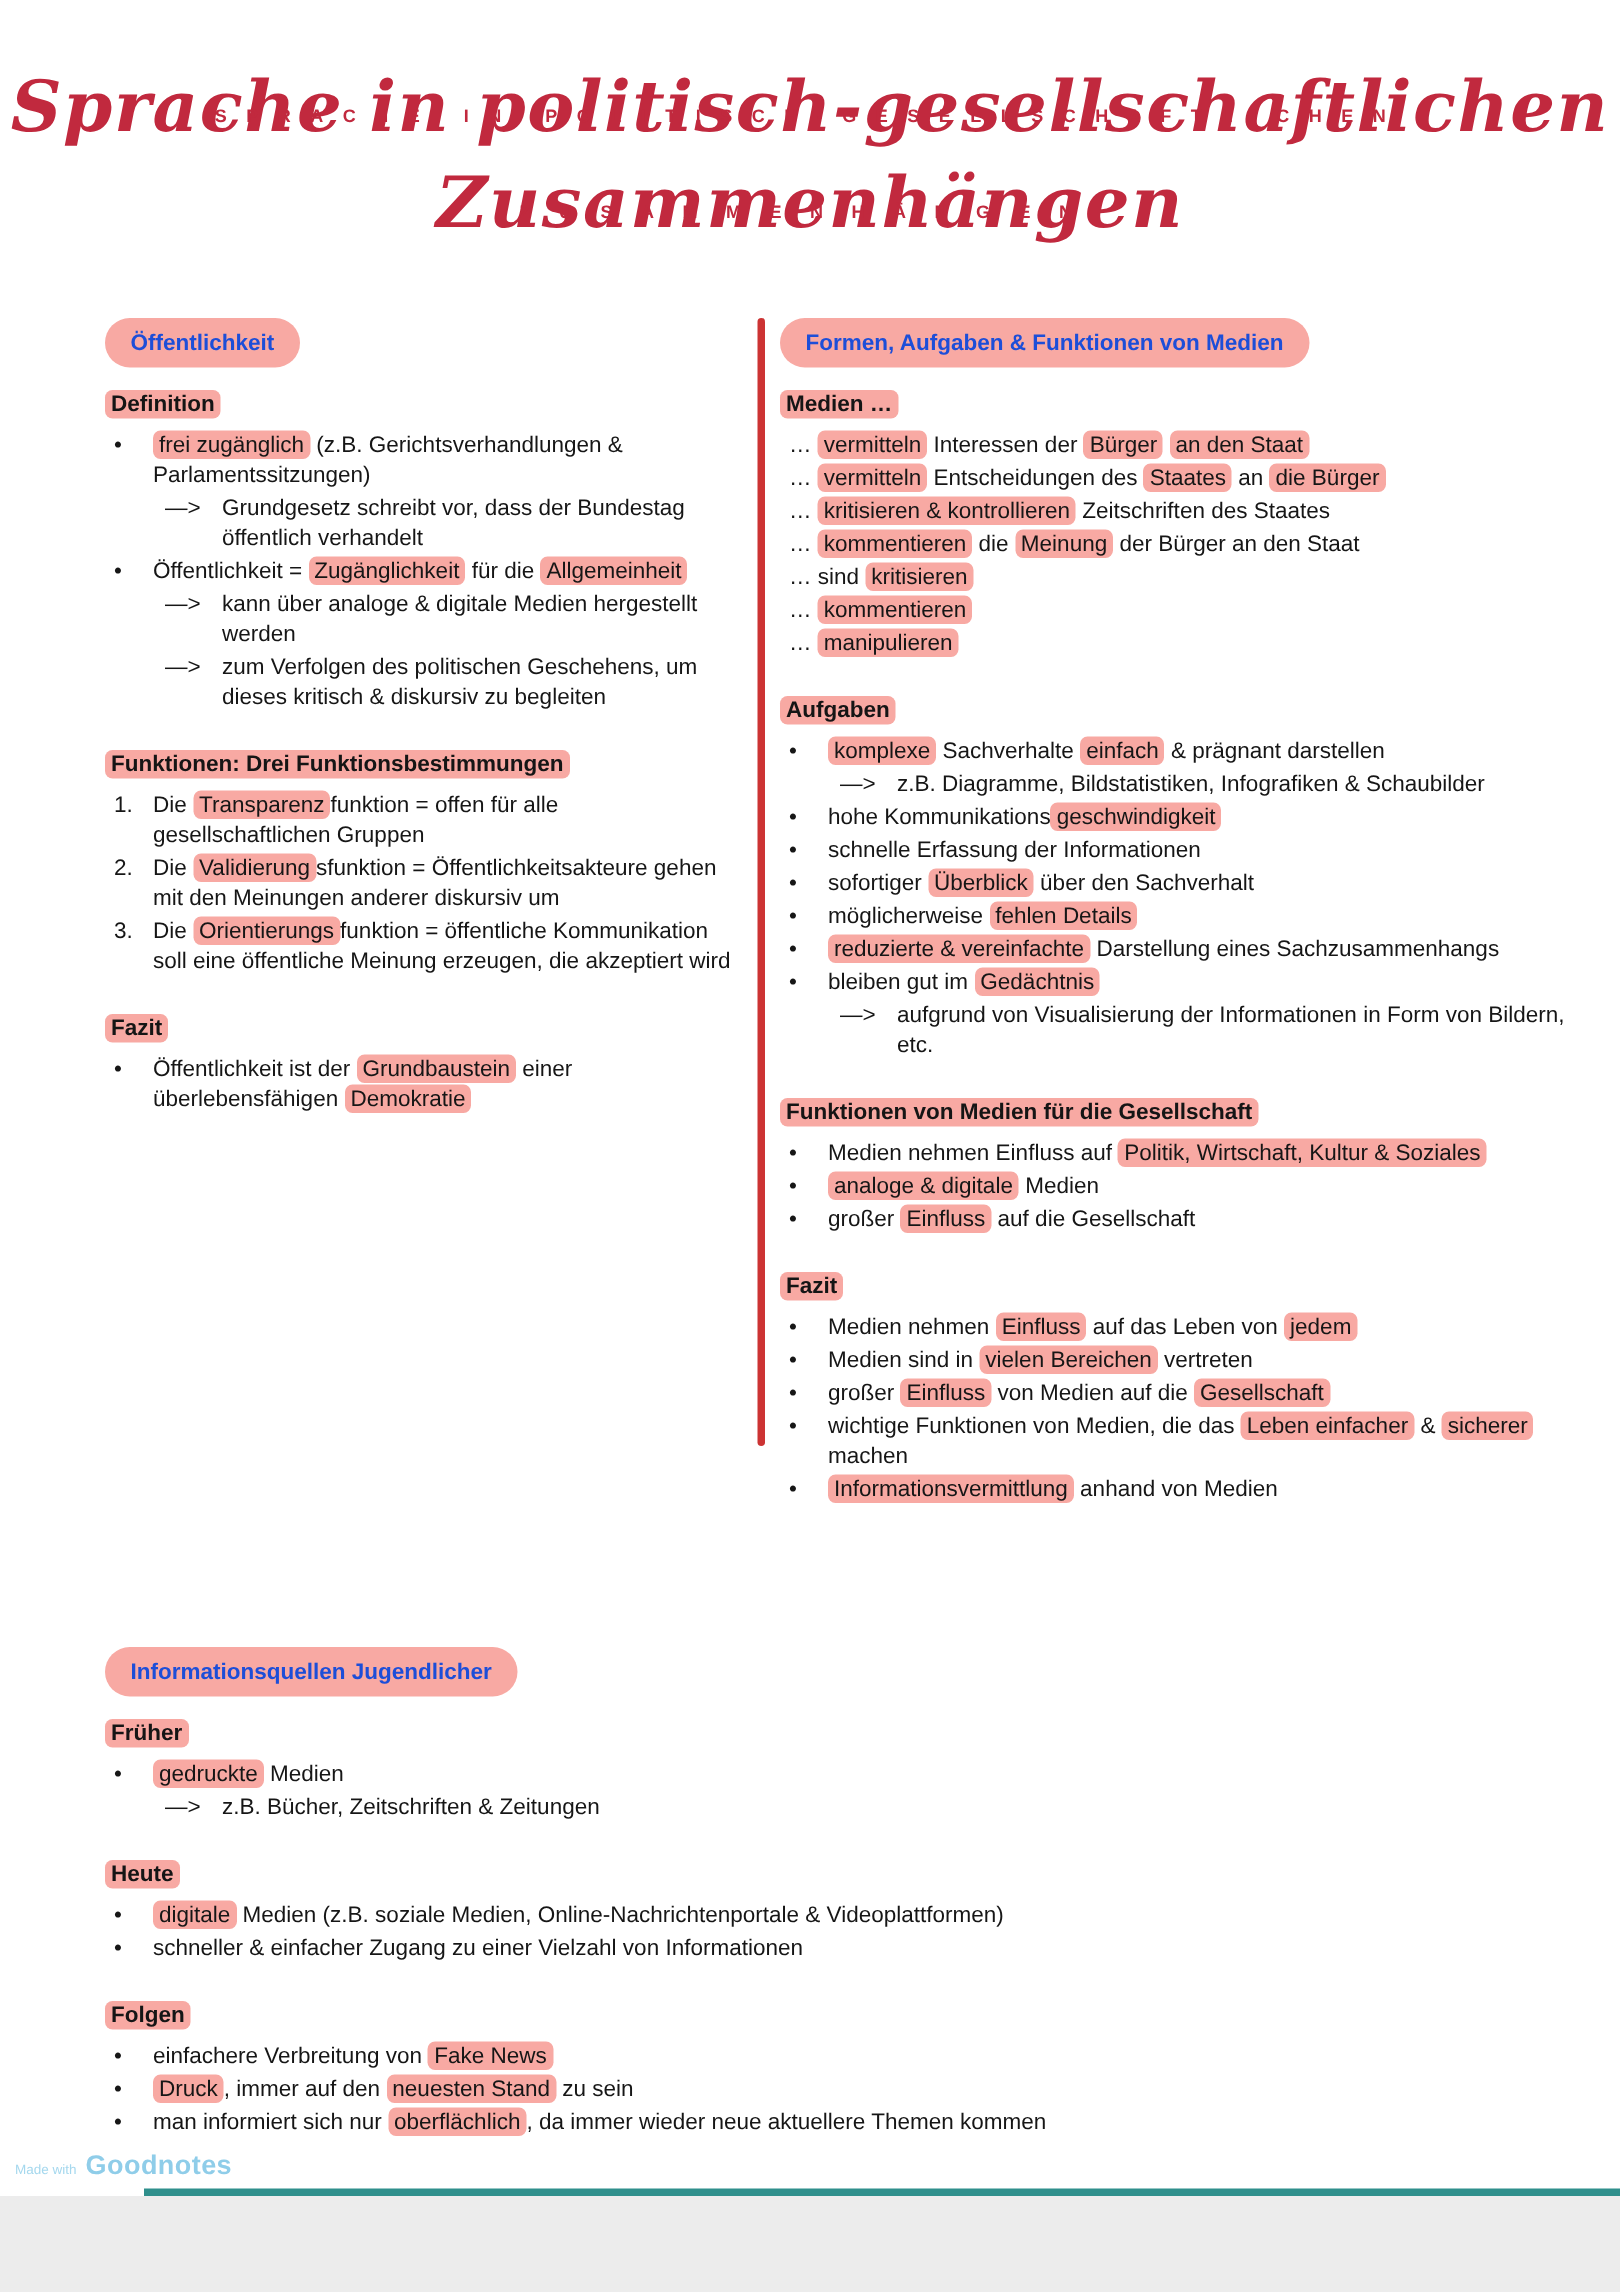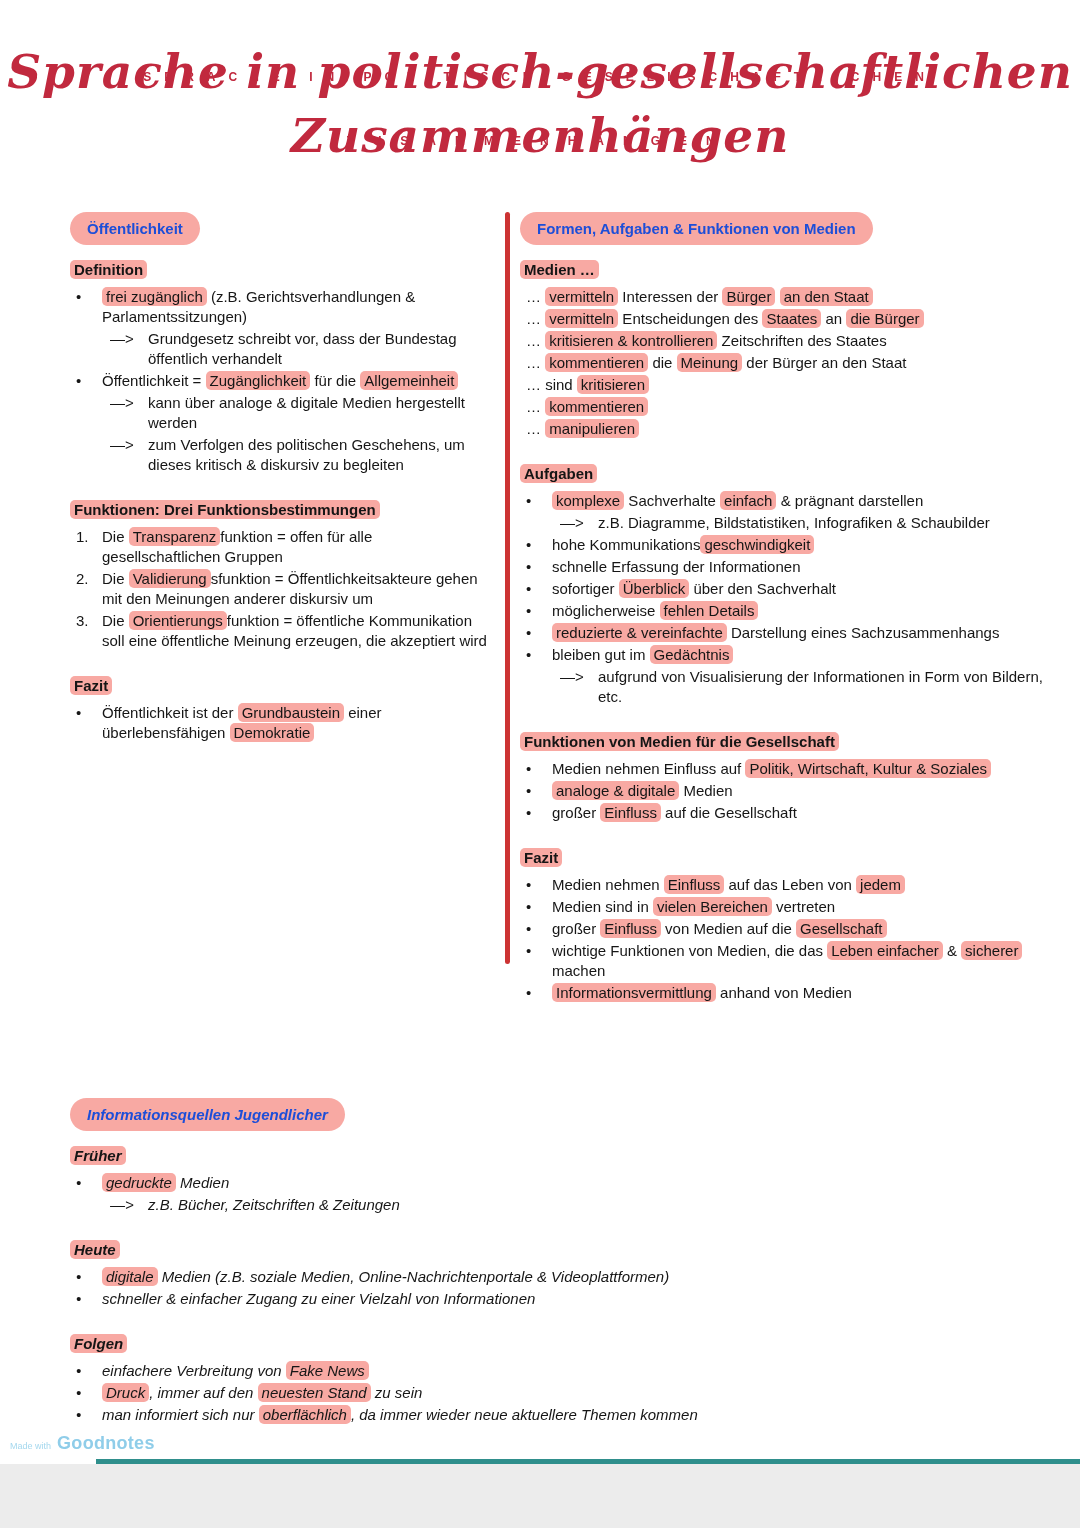--- a/index.html
+++ b/index.html
@@ -11,21 +11,21 @@
   .title { position:absolute; top:40px; left:0; width:100%; text-align:center; color:var(--accent-red,#c1293e); }
   .title-big { font-family:"DejaVu Serif", serif; font-style:italic; font-weight:bold; font-size:47px; line-height:64px; letter-spacing:1px; }
   .title-ghost { position:absolute; left:0; width:100%; text-align:center; font-weight:bold; font-size:12px; color:var(--accent-red,#c1293e); white-space:nowrap; }
   .ghost1 { top:30px; letter-spacing:13px; }
   .ghost2 { top:94px; letter-spacing:19px; }
 
   
   .content { position:absolute; top:212px; left:70px; right:16px; display:grid; grid-template-columns:424px 26px 1fr; align-items:start; }
   .divider { width:5px; height:752px; background:var(--divider-red,#cc3333); border-radius:3px; margin:0 auto; }
 
-  .bottom-section { position:absolute; top:1098px; left:70px; width:770px;font-style:italic; }
+  .bottom-section { position:absolute; top:1098px; left:70px; width:770px; }
 
   .badge { display:inline-block; background:var(--highlight-pink,#f8a9a3); border-radius:18px; padding:8px 17px; font-weight:bold; font-size:15px; color:#1d4ed8; margin-bottom:16px; }
   .block { margin-bottom:26px; }
   .block-heading { margin-bottom:8px; }
   .hl { background:var(--highlight-pink,#f8a9a3); border-radius:5px; padding:1px 4px;
         box-decoration-break:clone; -webkit-box-decoration-break:clone; }
   .head { font-weight:bold; font-size:15px; color:#151515; }
 
   .item { display:flex; font-size:15px; line-height:20px; color:var(--text-dark,#161616); margin-bottom:2px; }
   .indent0 { margin-left:6px; }

